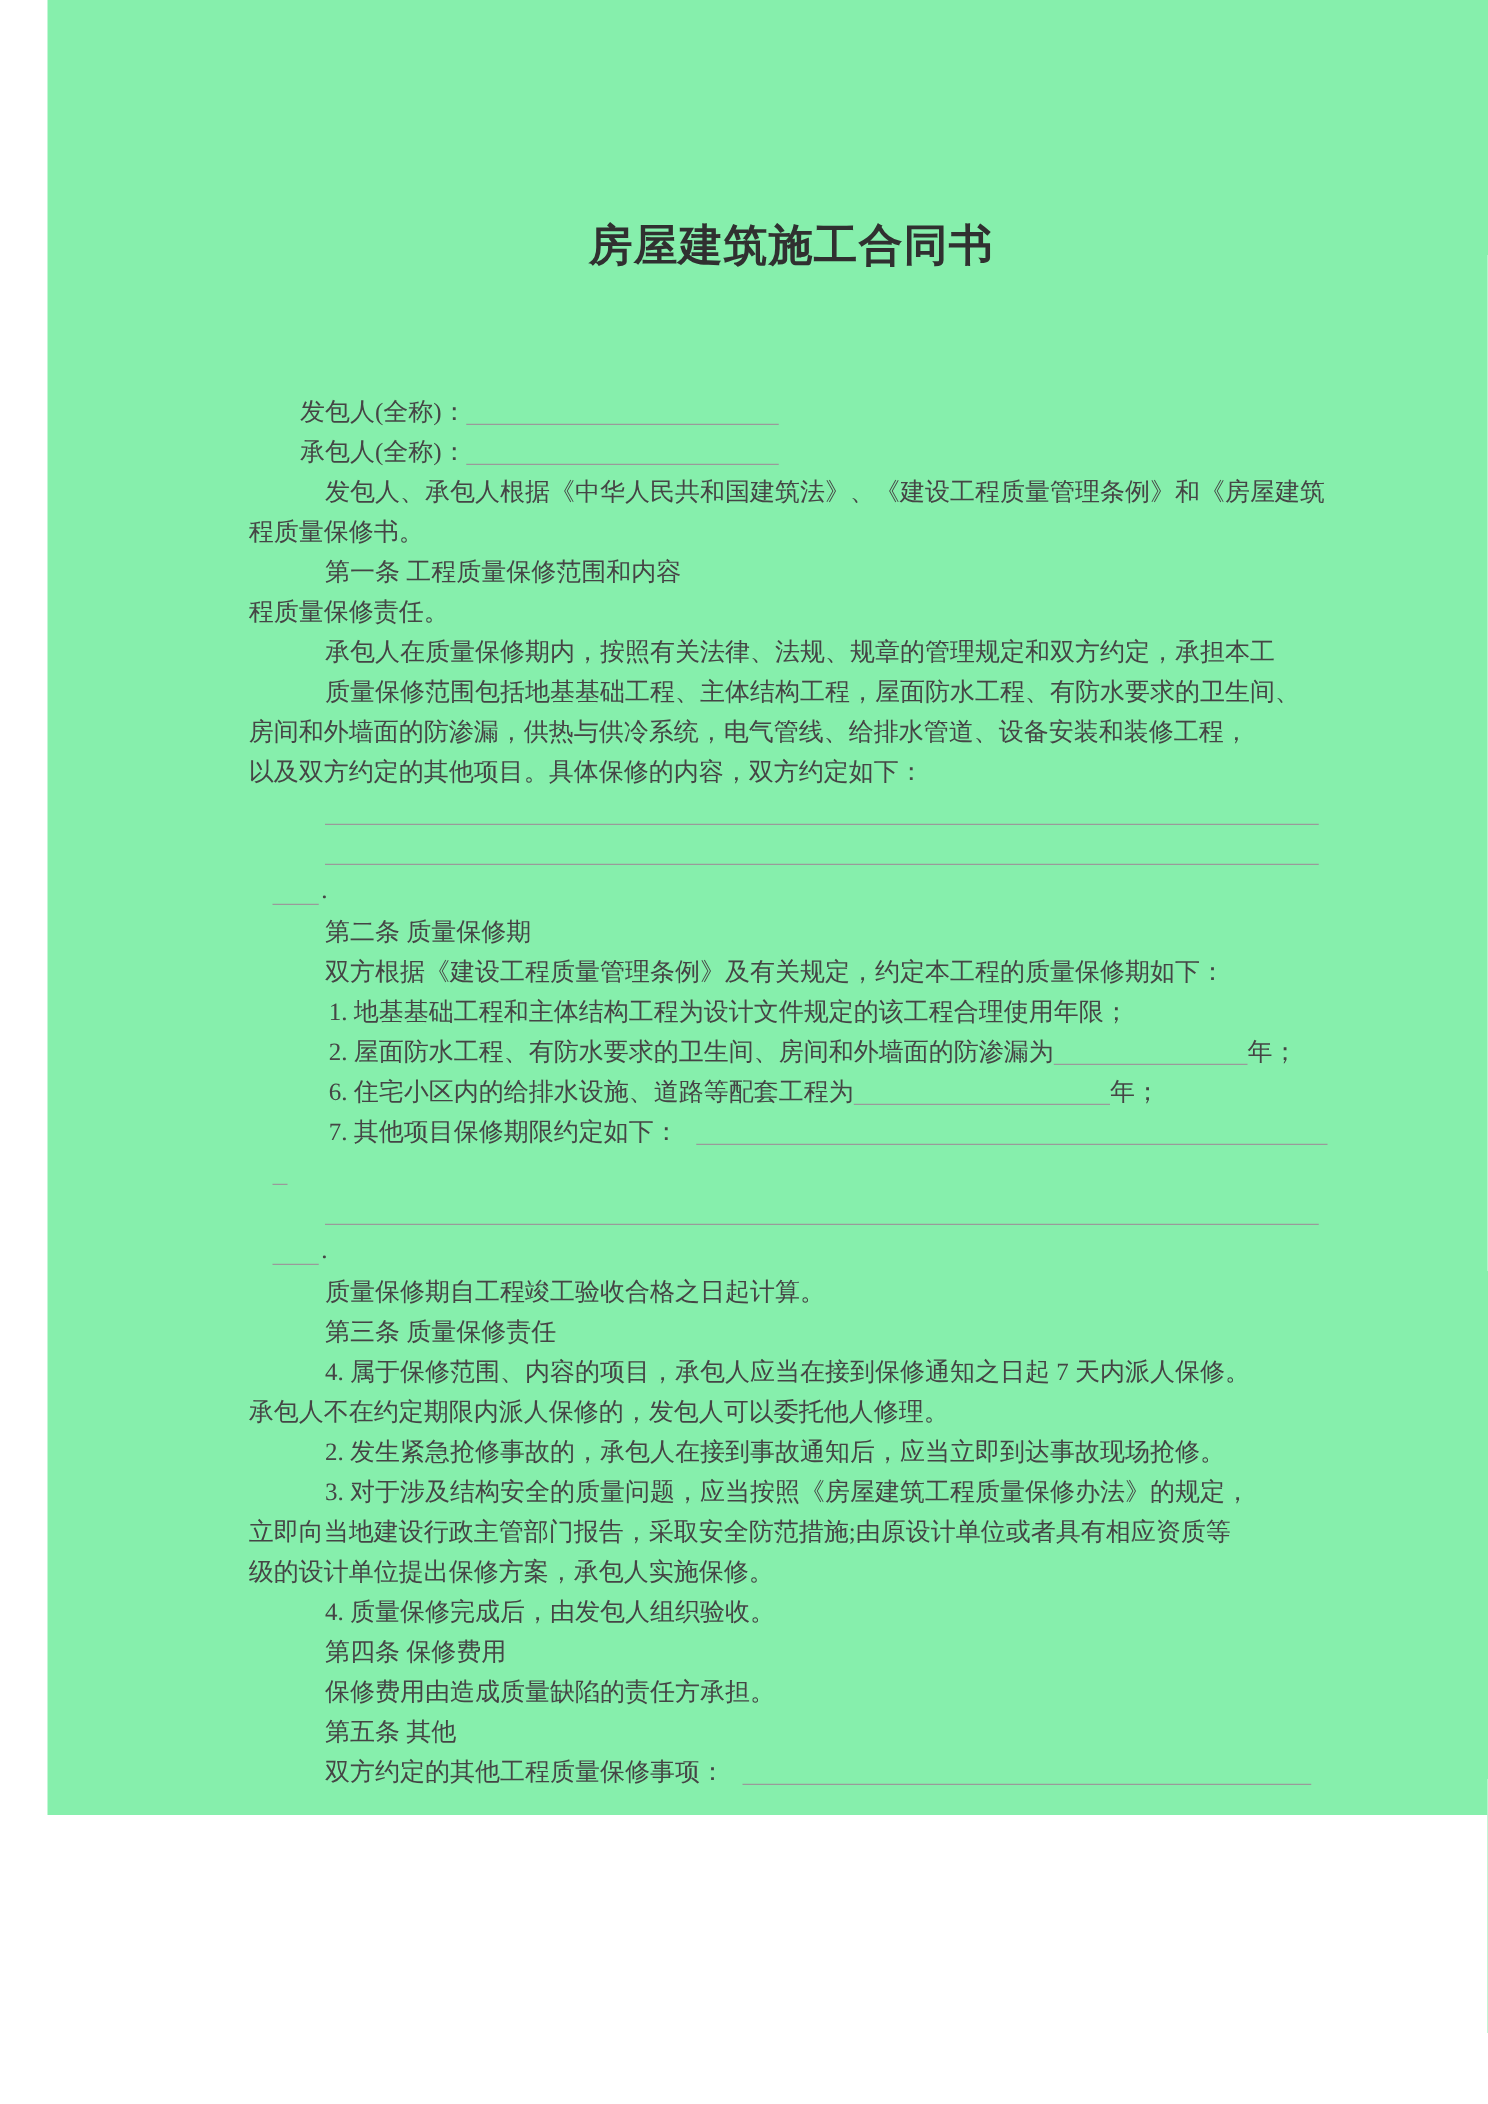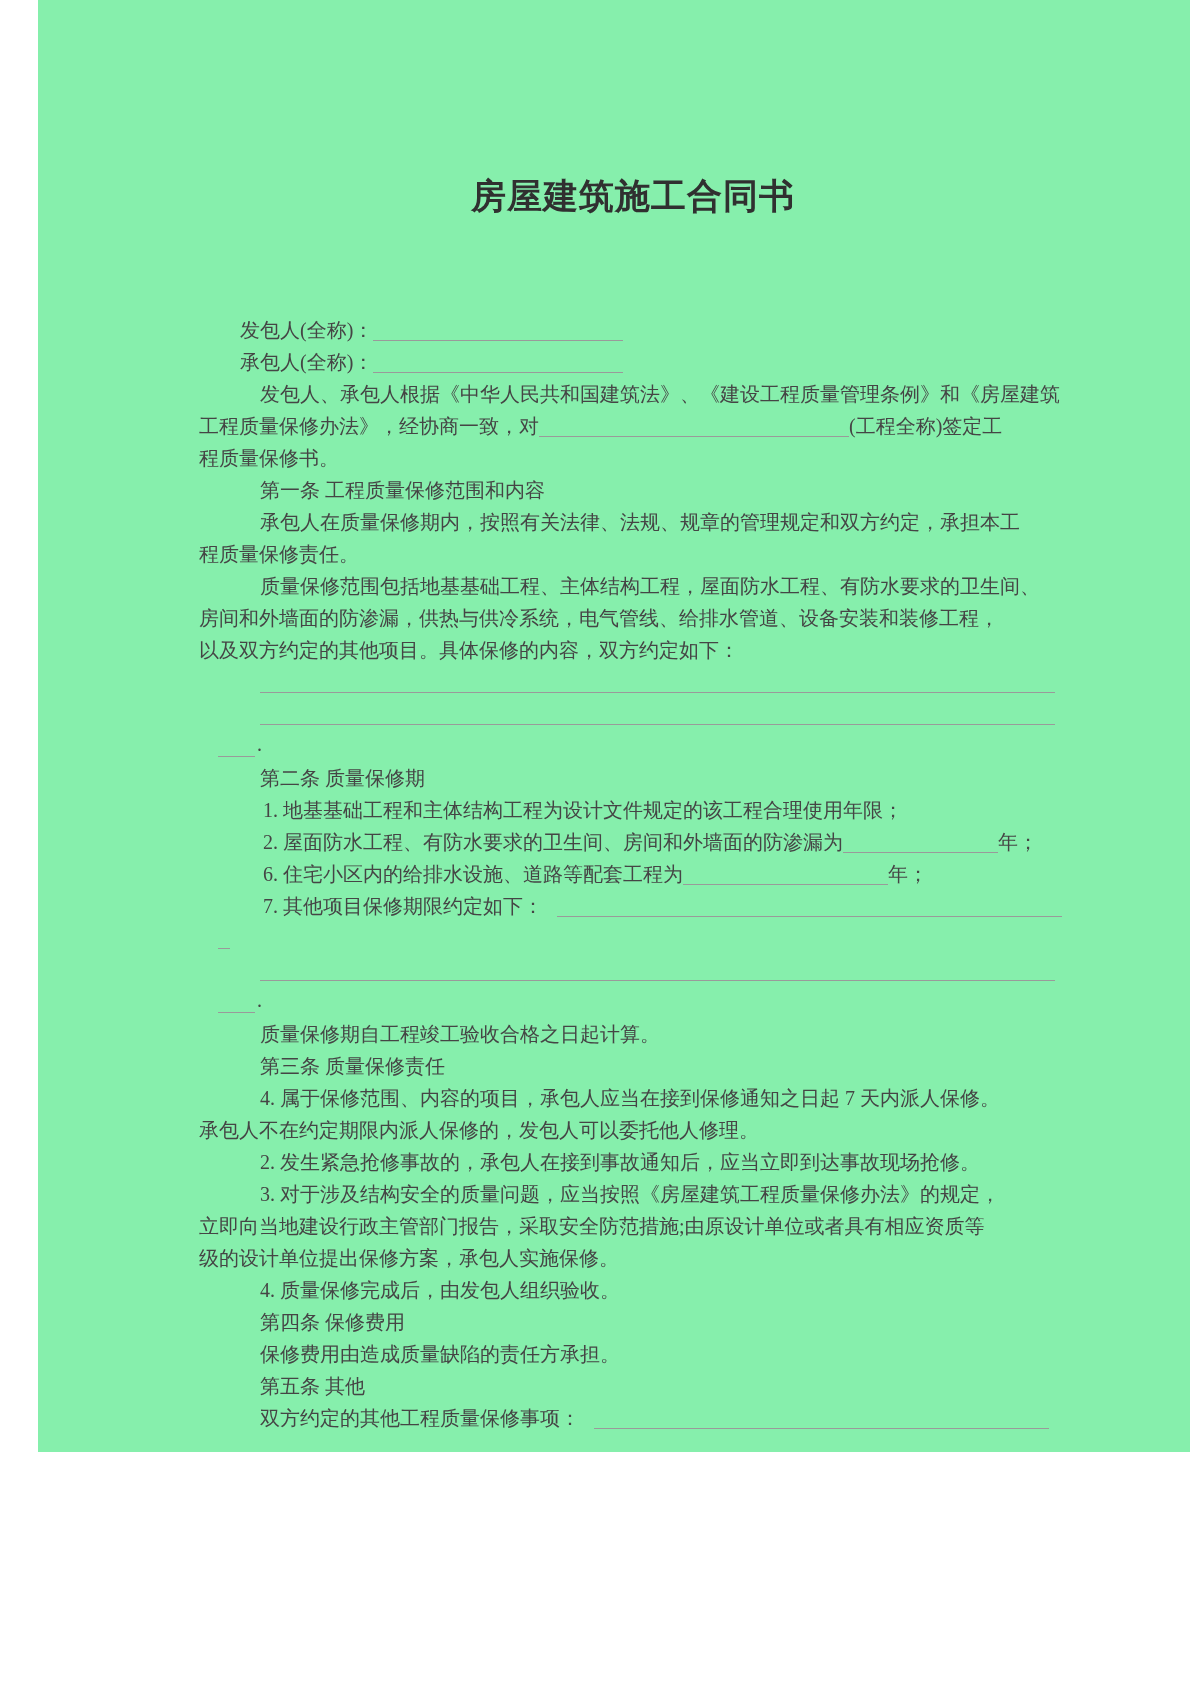--- a/index.html
+++ b/index.html
@@ -35,38 +35,38 @@
 <div class="page">
   <div class="title">房屋建筑施工合同书</div>
 
   <div class="content">
 
     <div class="line indent-sm"><span>发包人(全称)：</span><span class="blank w250"></span></div>
 
     <div class="line indent-sm"><span>承包人(全称)：</span><span class="blank w250"></span></div>
 
     <div class="line indent">发包人、承包人根据《中华人民共和国建筑法》、《建设工程质量管理条例》和《房屋建筑</div>
-    <div class="line"><span>工程质量保修办法》，经协商一致，对</span><span class="blank w310"></span><span>(工程全称)签定工</span></div>
     <div class="line">程质量保修书。</div>
 
     <div class="line indent">第一条 工程质量保修范围和内容</div>
 
+    <div class="line">程质量保修责任。</div>
     <div class="line indent">承包人在质量保修期内，按照有关法律、法规、规章的管理规定和双方约定，承担本工</div>
-    <div class="line">程质量保修责任。</div>
 
     <div class="line indent">质量保修范围包括地基基础工程、主体结构工程，屋面防水工程、有防水要求的卫生间、</div>
     <div class="line">房间和外墙面的防渗漏，供热与供冷系统，电气管线、给排水管道、设备安装和装修工程，</div>
     <div class="line">以及双方约定的其他项目。具体保修的内容，双方约定如下：</div>
 
     <div class="line indent"><span class="blank w795"></span></div>
     <div class="line indent"><span class="blank w795"></span></div>
 
     <div class="line indent-xs"><span class="blank w37"></span><span class="mark-dot">.</span></div>
 
     <div class="line indent">第二条 质量保修期</div>
+    <div class="line indent">双方根据《建设工程质量管理条例》及有关规定，约定本工程的质量保修期如下：</div>
 
     <div class="line indent-item">1. 地基基础工程和主体结构工程为设计文件规定的该工程合理使用年限；</div>
     <div class="line indent-item"><span>2. 屋面防水工程、有防水要求的卫生间、房间和外墙面的防渗漏为</span><span class="blank w155"></span><span>年；</span></div>
     <div class="line indent-item"><span>6. 住宅小区内的给排水设施、道路等配套工程为</span><span class="blank w205"></span><span>年；</span></div>
     <div class="line indent-item"><span>7. 其他项目保修期限约定如下：</span><span class="blank w505 ml14"></span></div>
 
     <div class="line indent-xs"><span class="blank w12"></span></div>
 
     <div class="line indent"><span class="blank w795"></span></div>
 

